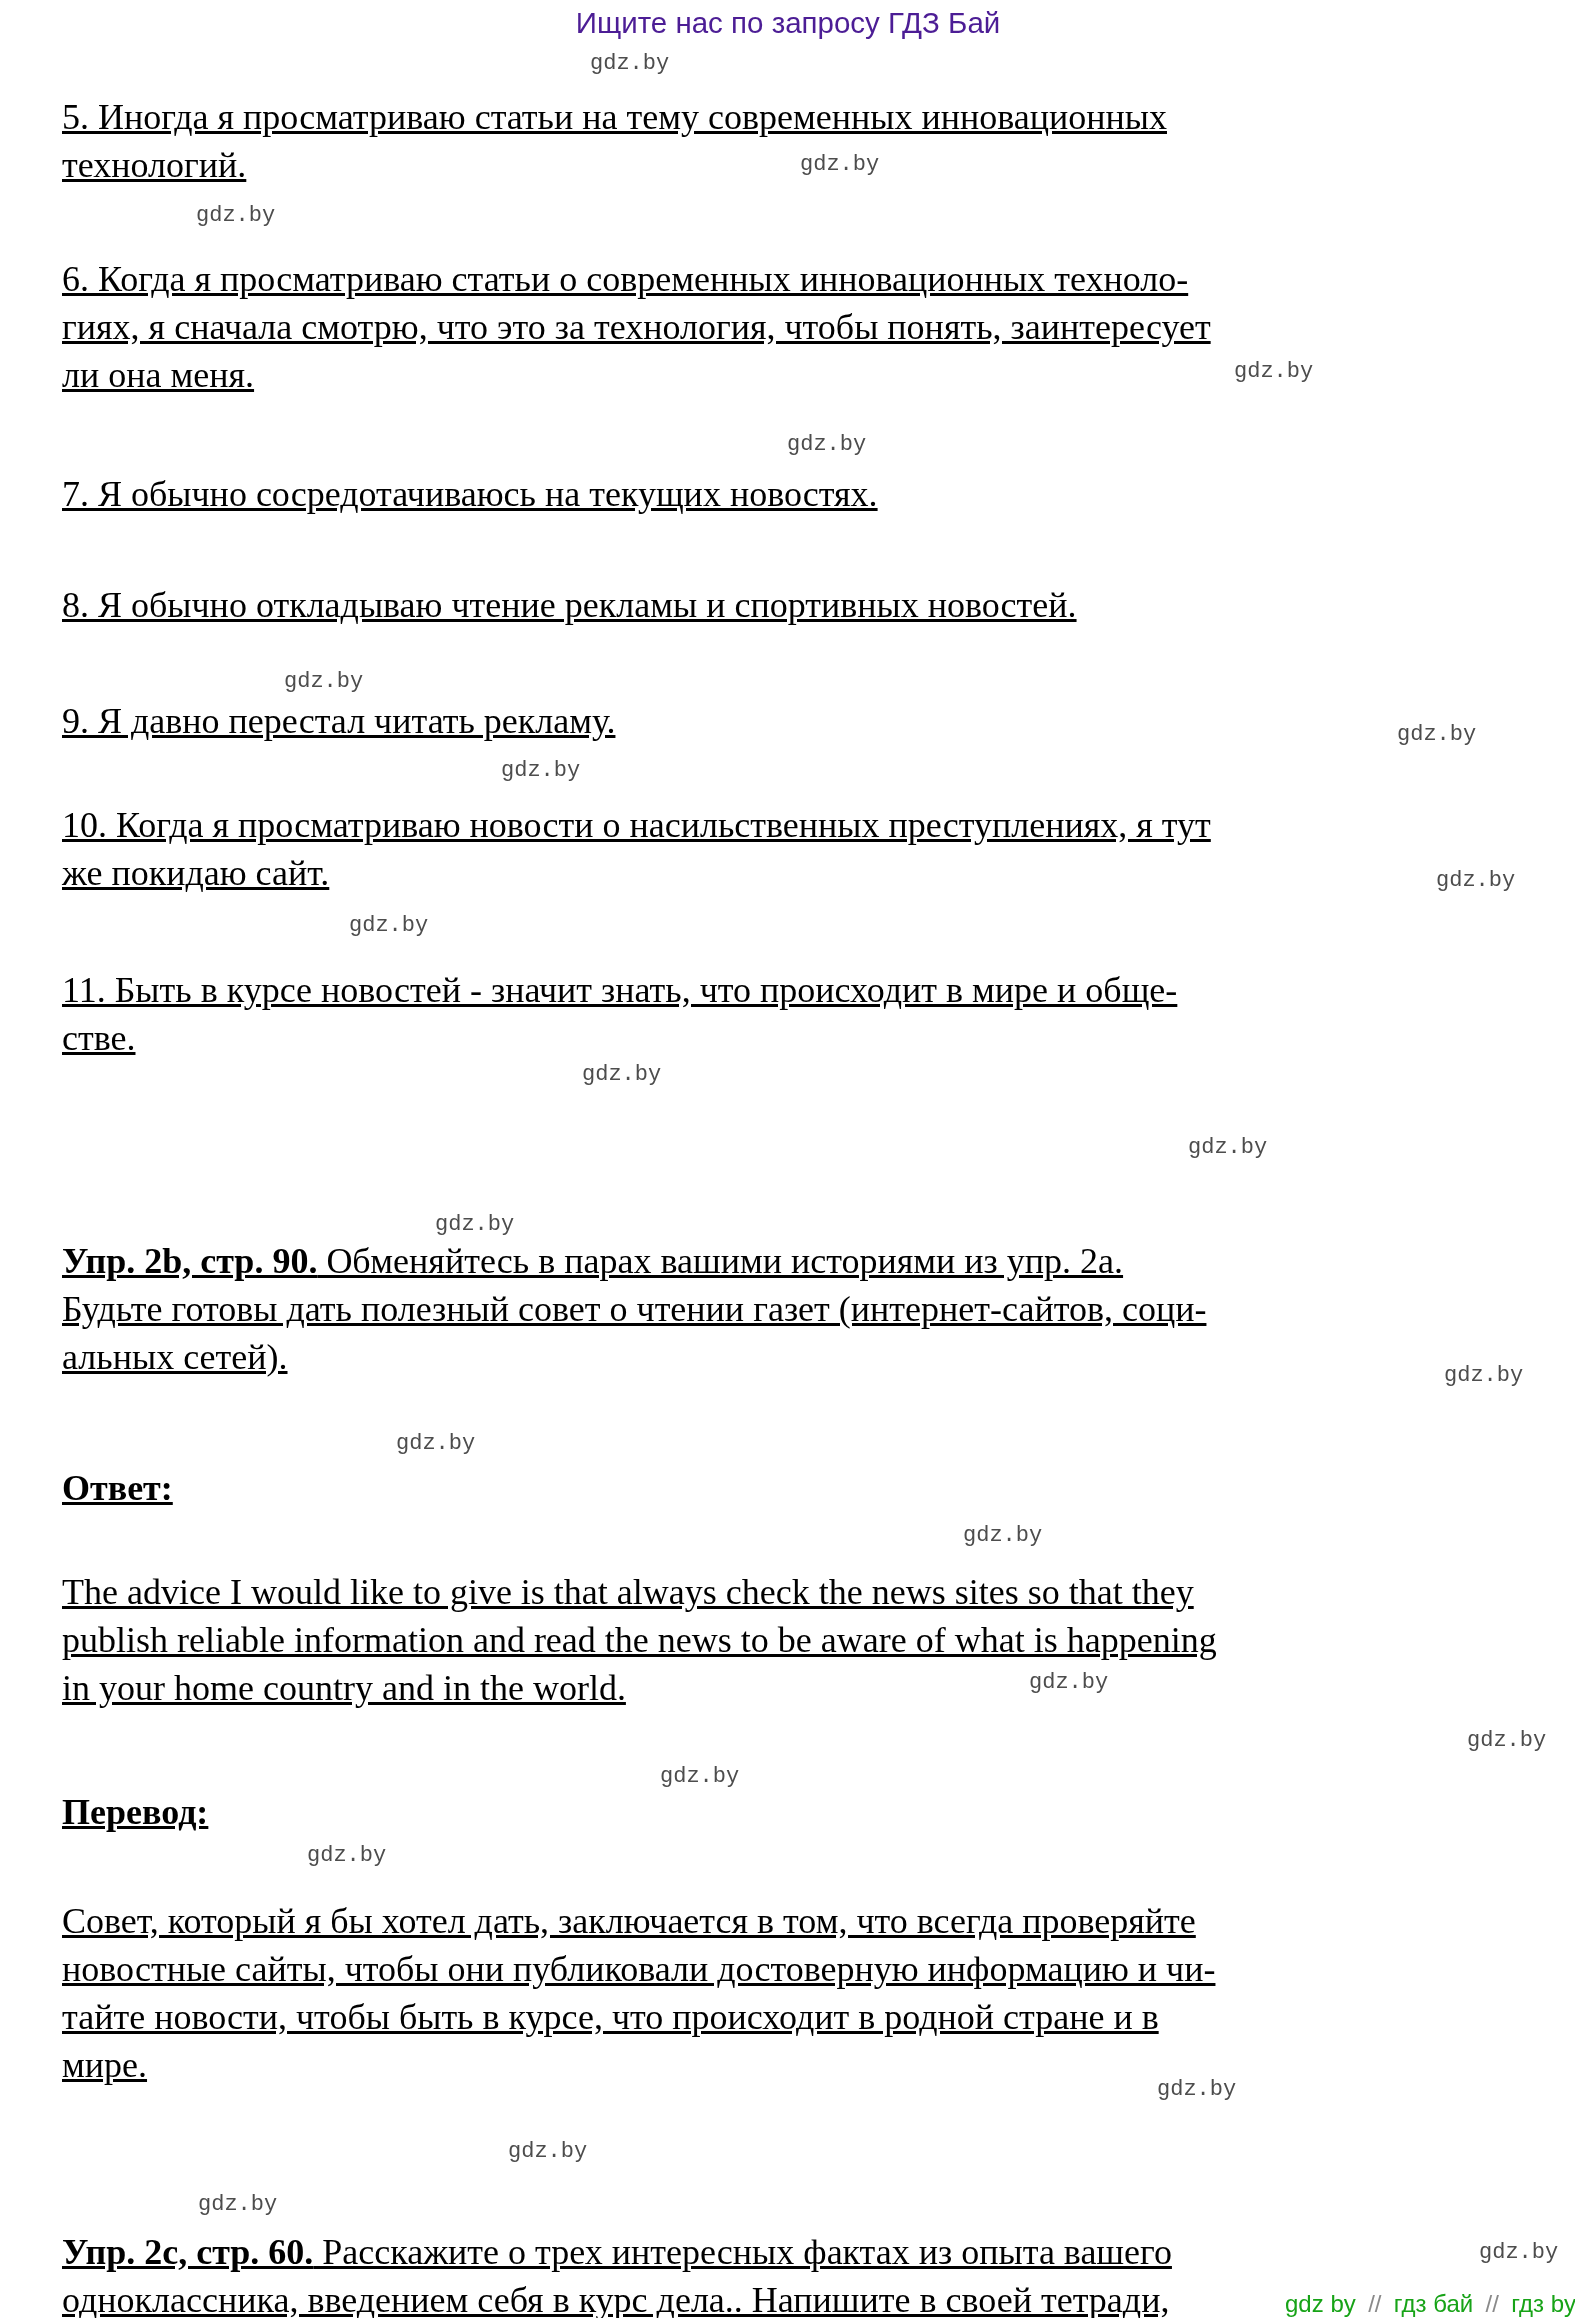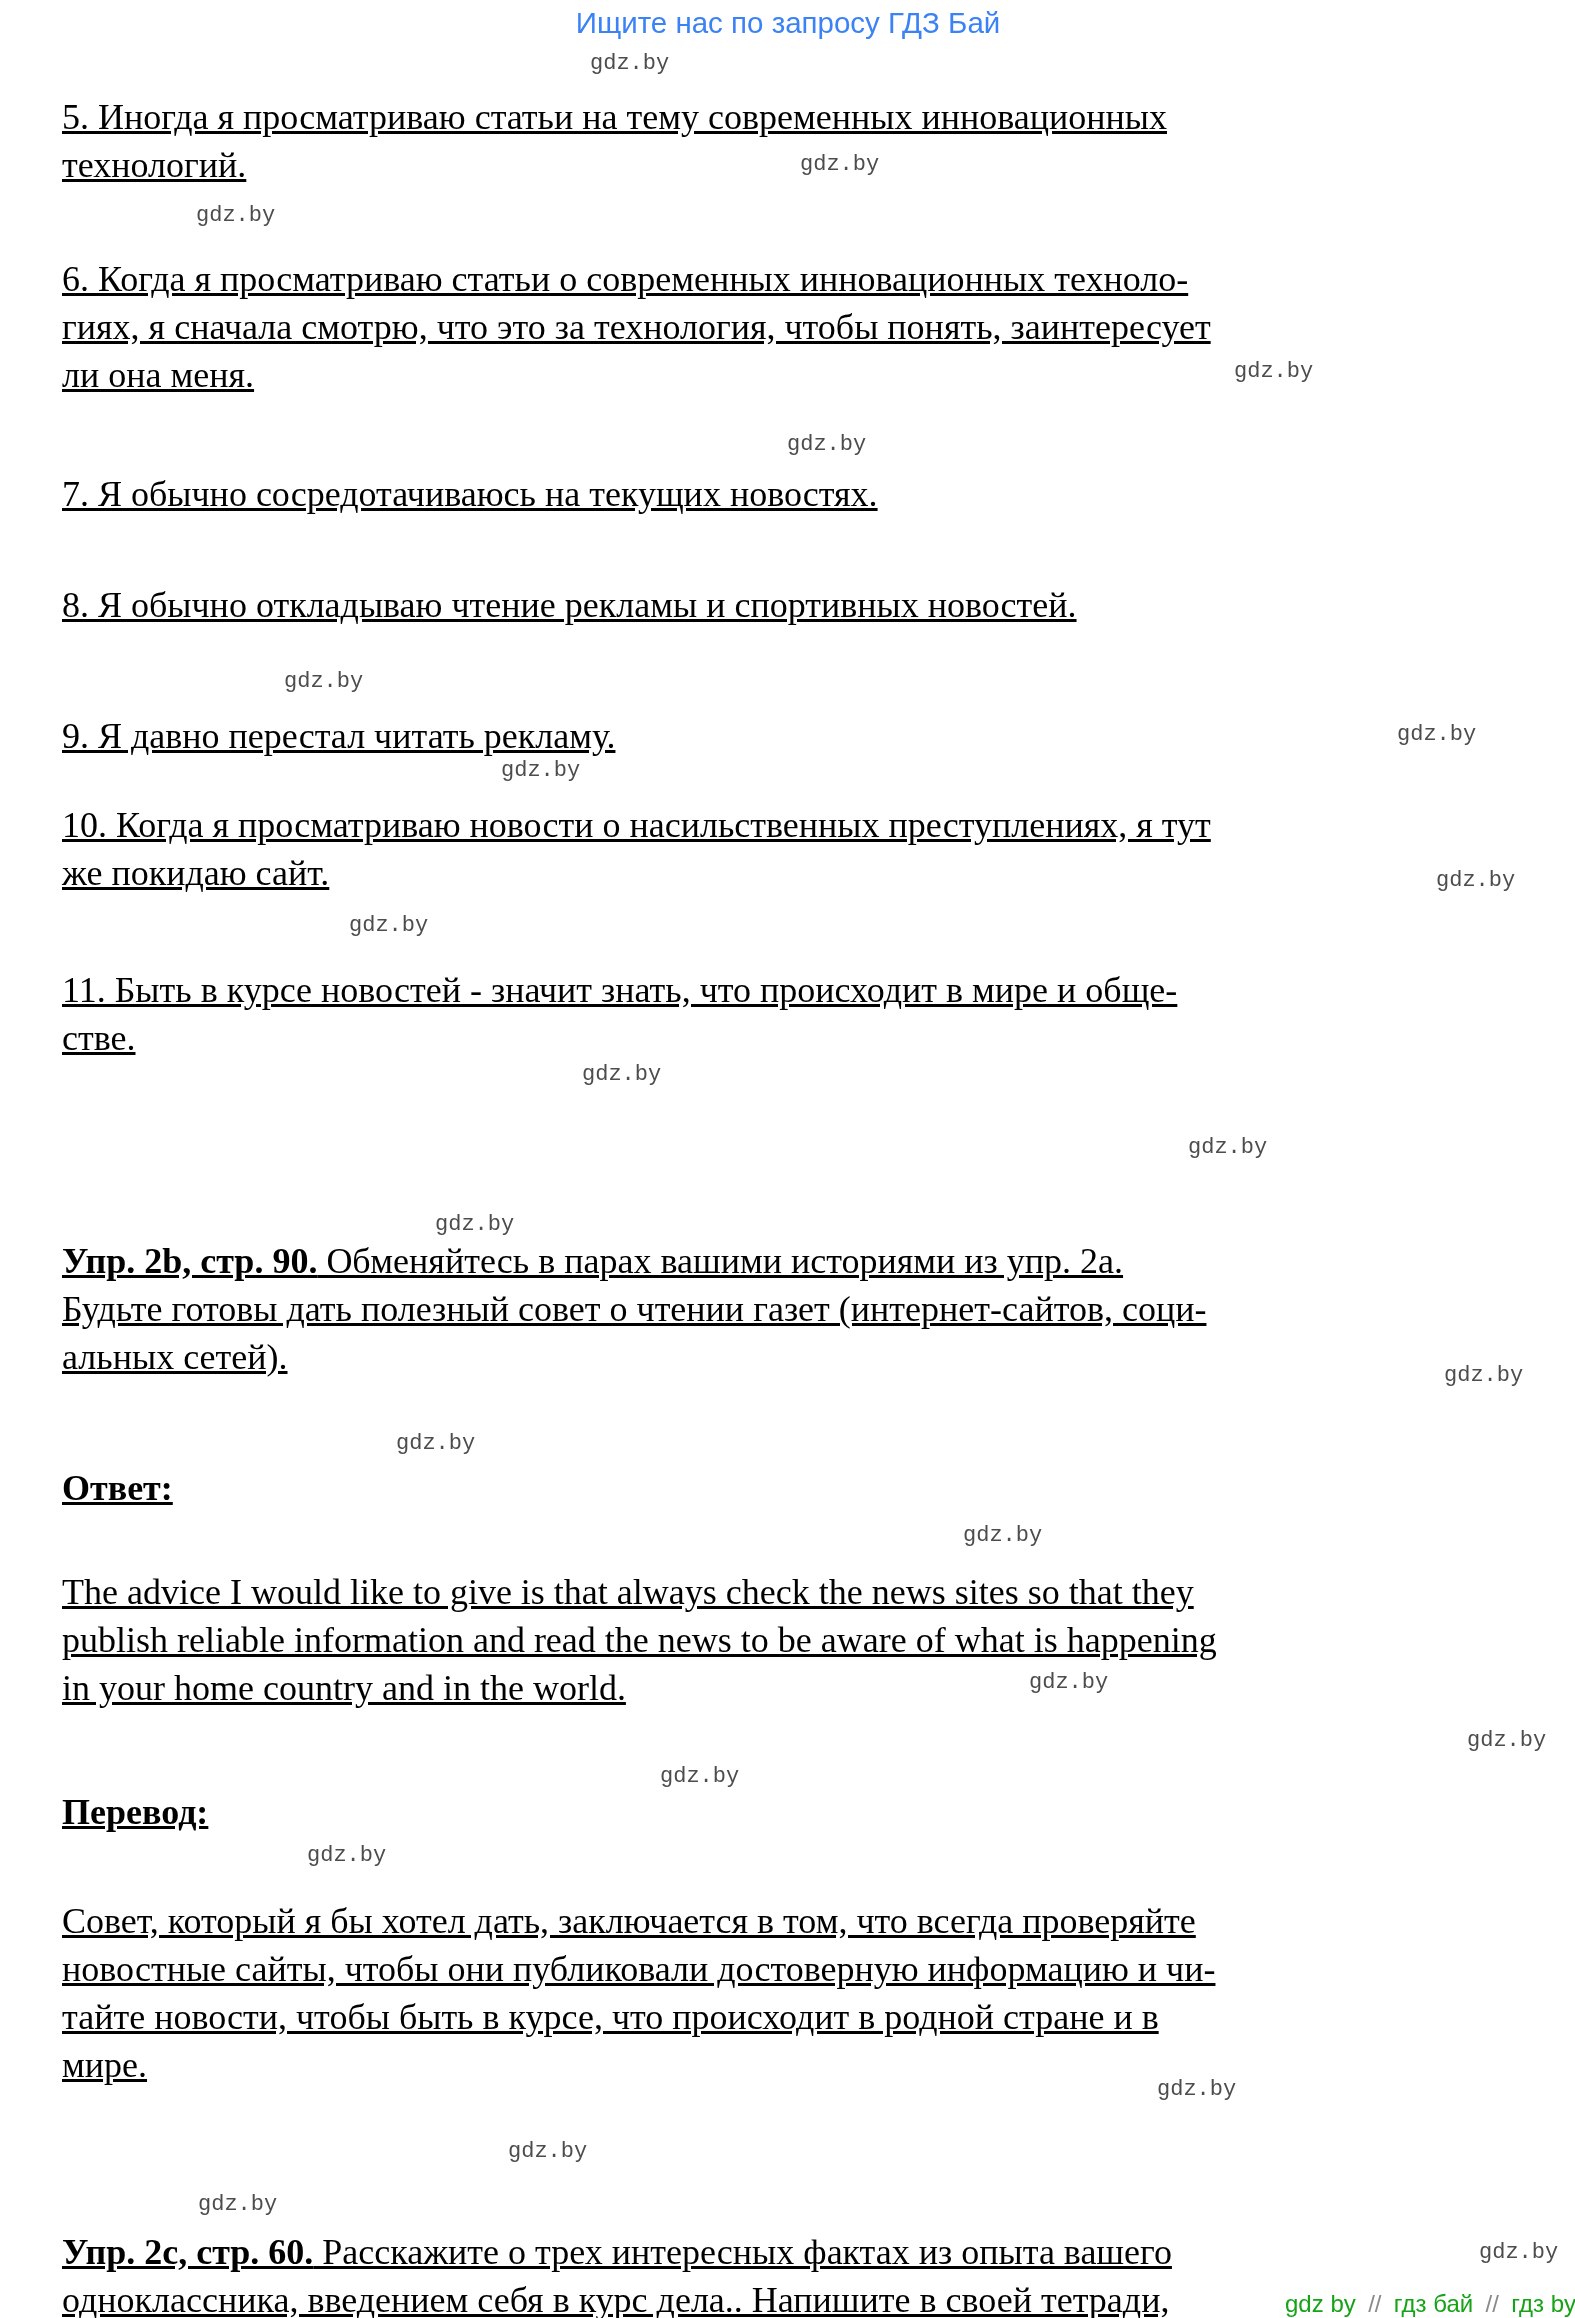--- a/index.html
+++ b/index.html
@@ -11,21 +11,21 @@
     overflow:hidden;
     font-family:"Liberation Serif", serif;
     color:#000000;
   }
   .promo{
     position:absolute;
     top:6.2px;left:0;width:100%;
     text-align:center;
     font-family:"Liberation Sans", sans-serif;
     font-size:29.5px;
-    color:#3b82f6;
+    color:#4c1d95;
   }
   .para{
     position:absolute;
     left:62px;
     width:1490px;
     margin:0;
     font-size:36px;
     line-height:48px;
     white-space:pre-wrap;
     text-decoration:underline;
@@ -55,21 +55,21 @@
 
   <div class="promo">Ищите нас по запросу ГДЗ Бай</div>
 
   <p class="para" style="top:93px">5. Иногда я просматриваю статьи на тему современных инновационных
 технологий.</p>
   <p class="para" style="top:255px">6. Когда я просматриваю статьи о современных инновационных техноло-
 гиях, я сначала смотрю, что это за технология, чтобы понять, заинтересует
 ли она меня.</p>
   <p class="para" style="top:470px">7. Я обычно сосредотачиваюсь на текущих новостях.</p>
   <p class="para" style="top:581px">8. Я обычно откладываю чтение рекламы и спортивных новостей.</p>
-  <p class="para" style="top:712px">9. Я давно перестал читать рекламу.</p>
+  <p class="para" style="top:697px">9. Я давно перестал читать рекламу.</p>
   <p class="para" style="top:801px">10. Когда я просматриваю новости о насильственных преступлениях, я тут
 же покидаю сайт.</p>
   <p class="para" style="top:966px">11. Быть в курсе новостей - значит знать, что происходит в мире и обще-
 стве.</p>
 
   <p class="para" style="top:1237px"><span class="bold">Упр. 2b, стр. 90.</span><span> Обменяйтесь в парах вашими историями из упр. 2а.
 Будьте готовы дать полезный совет о чтении газет (интернет-сайтов, соци-
 альных сетей).</span></p>
 
   <p class="para bold" style="top:1464px">Ответ:</p>

